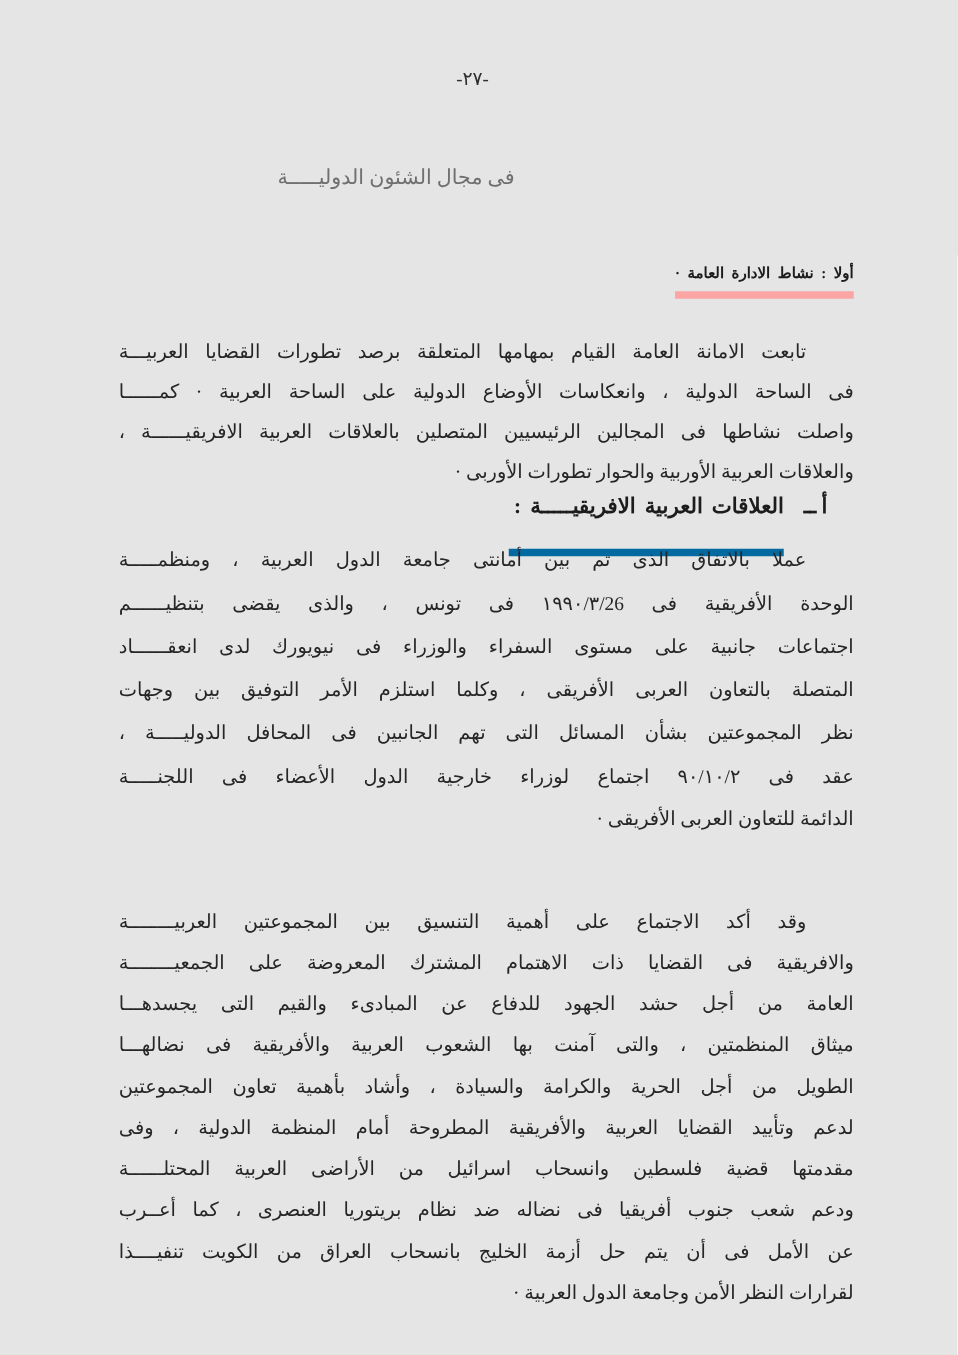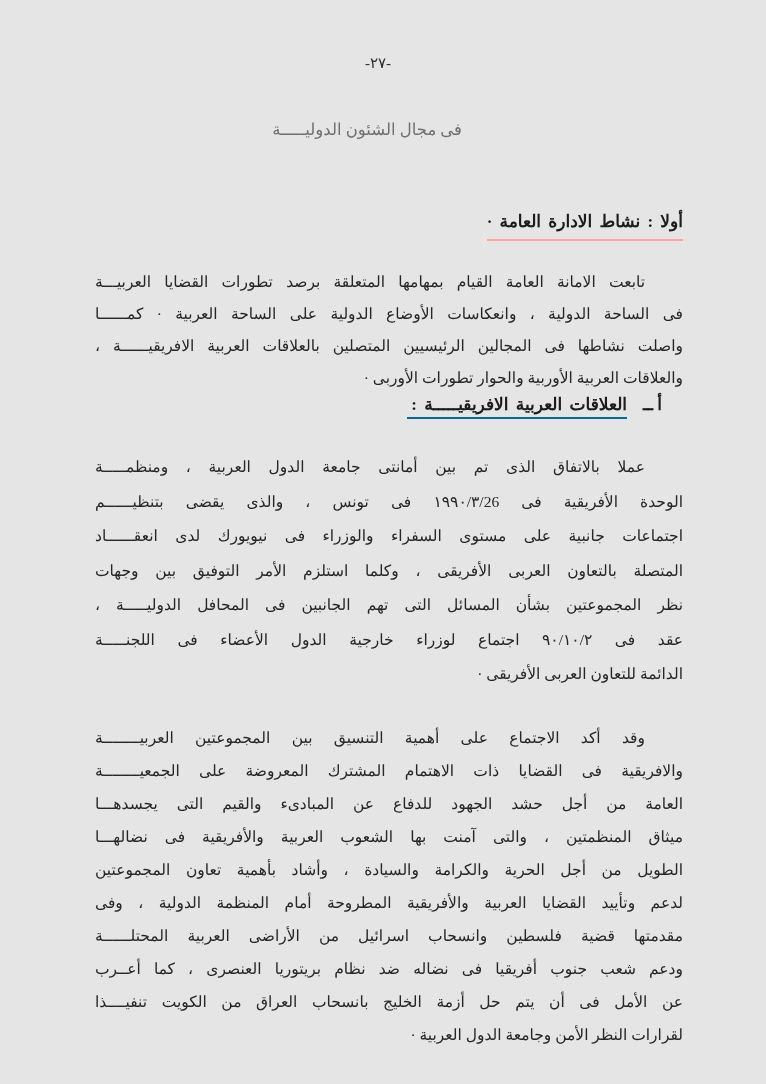--- a/index.html
+++ b/index.html
@@ -10,44 +10,44 @@
     font-family:Liberation Serif, serif;
     direction:rtl;
     color:#232323;
     overflow:hidden;
   }
   .page-number{
     position:absolute;top:54px;left:330px;width:96px;
     text-align:center;font-size:15px;color:#2e2e2e;letter-spacing:2px;
   }
   .doc-title{
-    position:absolute;top:120px;left:222px;width:240px;
-    text-align:right;font-size:16.5px;color:#6f6f6f;
+    position:absolute;top:132px;left:222px;width:240px;
+    text-align:left;font-size:16.5px;color:#6f6f6f;
   }
   .h1{
     position:absolute;top:211px;right:83px;
-    font-size:17px;font-weight:700;color:#1c1c1c;
-    border-bottom:2px solid #fca5a5;
+    font-size:12px;font-weight:700;color:#1c1c1c;
+    border-bottom:6px solid #fca5a5;
     padding-bottom:7px;word-spacing:3px;
   }
   .h2row{
     position:absolute;top:394px;right:104px;
     display:flex;gap:16px;align-items:flex-start;
     font-size:17px;font-weight:700;color:#1c1c1c;
   }
   .h2text{
-    border-bottom:2px solid #0369a1;
-    padding-bottom:2px;word-spacing:3px;padding-left:4px;
+    border-bottom:6px solid #0369a1;
+    padding-bottom:24px;word-spacing:3px;padding-left:4px;
   }
   .para{
     position:absolute;right:83px;left:95px;
     font-size:15.5px;color:#262626;
   }
   .p1{top:254px;line-height:32px;}
-  .p2{top:438px;line-height:34.5px;}
+  .p2{top:420px;line-height:34.5px;}
   .p3{top:709px;line-height:33px;}
   .ln{
     text-align:justify;
     text-align-last:justify;
   }
   .ln.short{
     text-align:right;
     text-align-last:right;
   }
   .ln.indent{text-indent:38px;margin-top:12px;}

